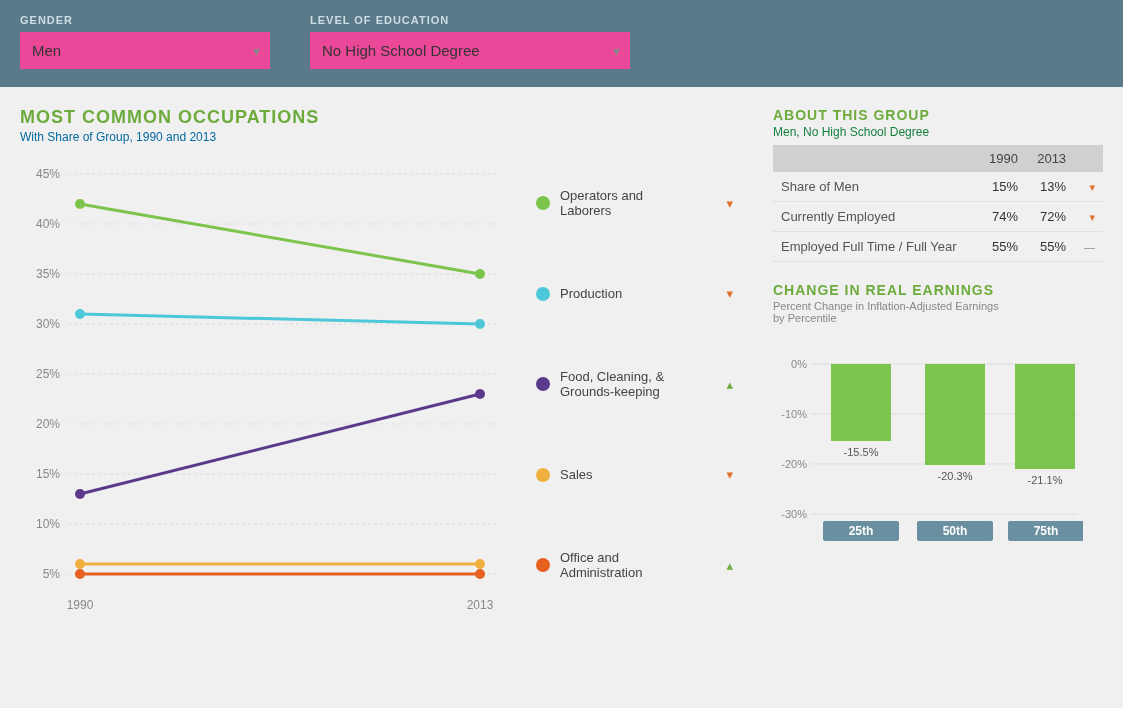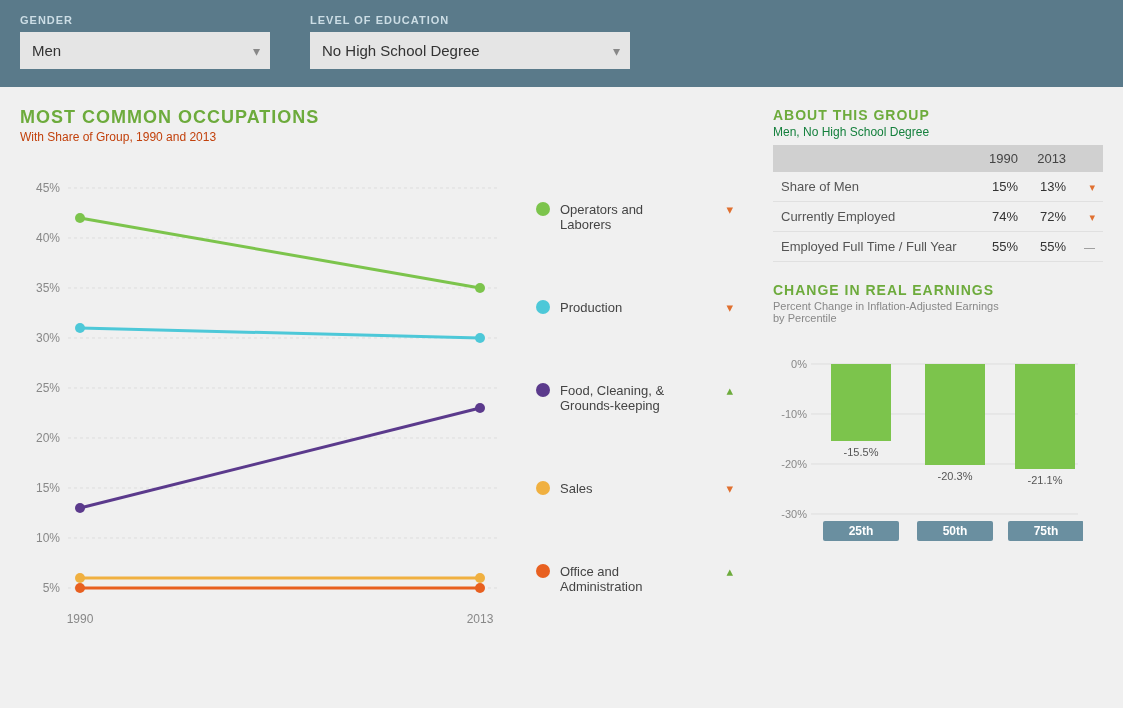--- a/index.html
+++ b/index.html
@@ -29,21 +29,21 @@
       content: '▾';
       position: absolute;
       right: 10px;
       top: 50%;
       transform: translateY(-50%);
       color: #888;
       pointer-events: none;
       font-size: 14px;
     }
     .select-wrapper select {
-      background: #e5e5e5;
+      background: #ec4899;
       border: none;
       padding: 10px 36px 10px 12px;
       font-size: 15px;
       color: #333;
       appearance: none;
       -webkit-appearance: none;
       width: 250px;
       cursor: pointer;
     }
     .select-wrapper-wide select { width: 320px; }
@@ -58,21 +58,21 @@
 
     
     .left-panel { flex: 1; }
     .section-title {
       color: #6dab3c;
       font-size: 18px;
       font-weight: bold;
       letter-spacing: 1px;
       margin-bottom: 2px;
     }
-    .section-subtitle { color: #c2410c; font-size: 12px; margin-bottom: 14px; }
+    .section-subtitle { color: #0369a1; font-size: 12px; margin-bottom: 0; }
 
     .chart-container {
       display: flex;
       align-items: stretch;
       gap: 16px;
     }
 
     
     .line-chart-area {
       flex: 0 0 490px;
@@ -85,20 +85,21 @@
     
     .legend-area {
       flex: 1;
       display: flex;
       flex-direction: column;
       justify-content: space-around;
       padding: 10px 10px;
     }
     .legend-item {
       display: flex;
+      align-items: center;
       gap: 10px;
       cursor: pointer;
       padding: 4px 0;
     }
     .legend-dot {
       width: 14px;
       height: 14px;
       border-radius: 50%;
       flex-shrink: 0;
     }

